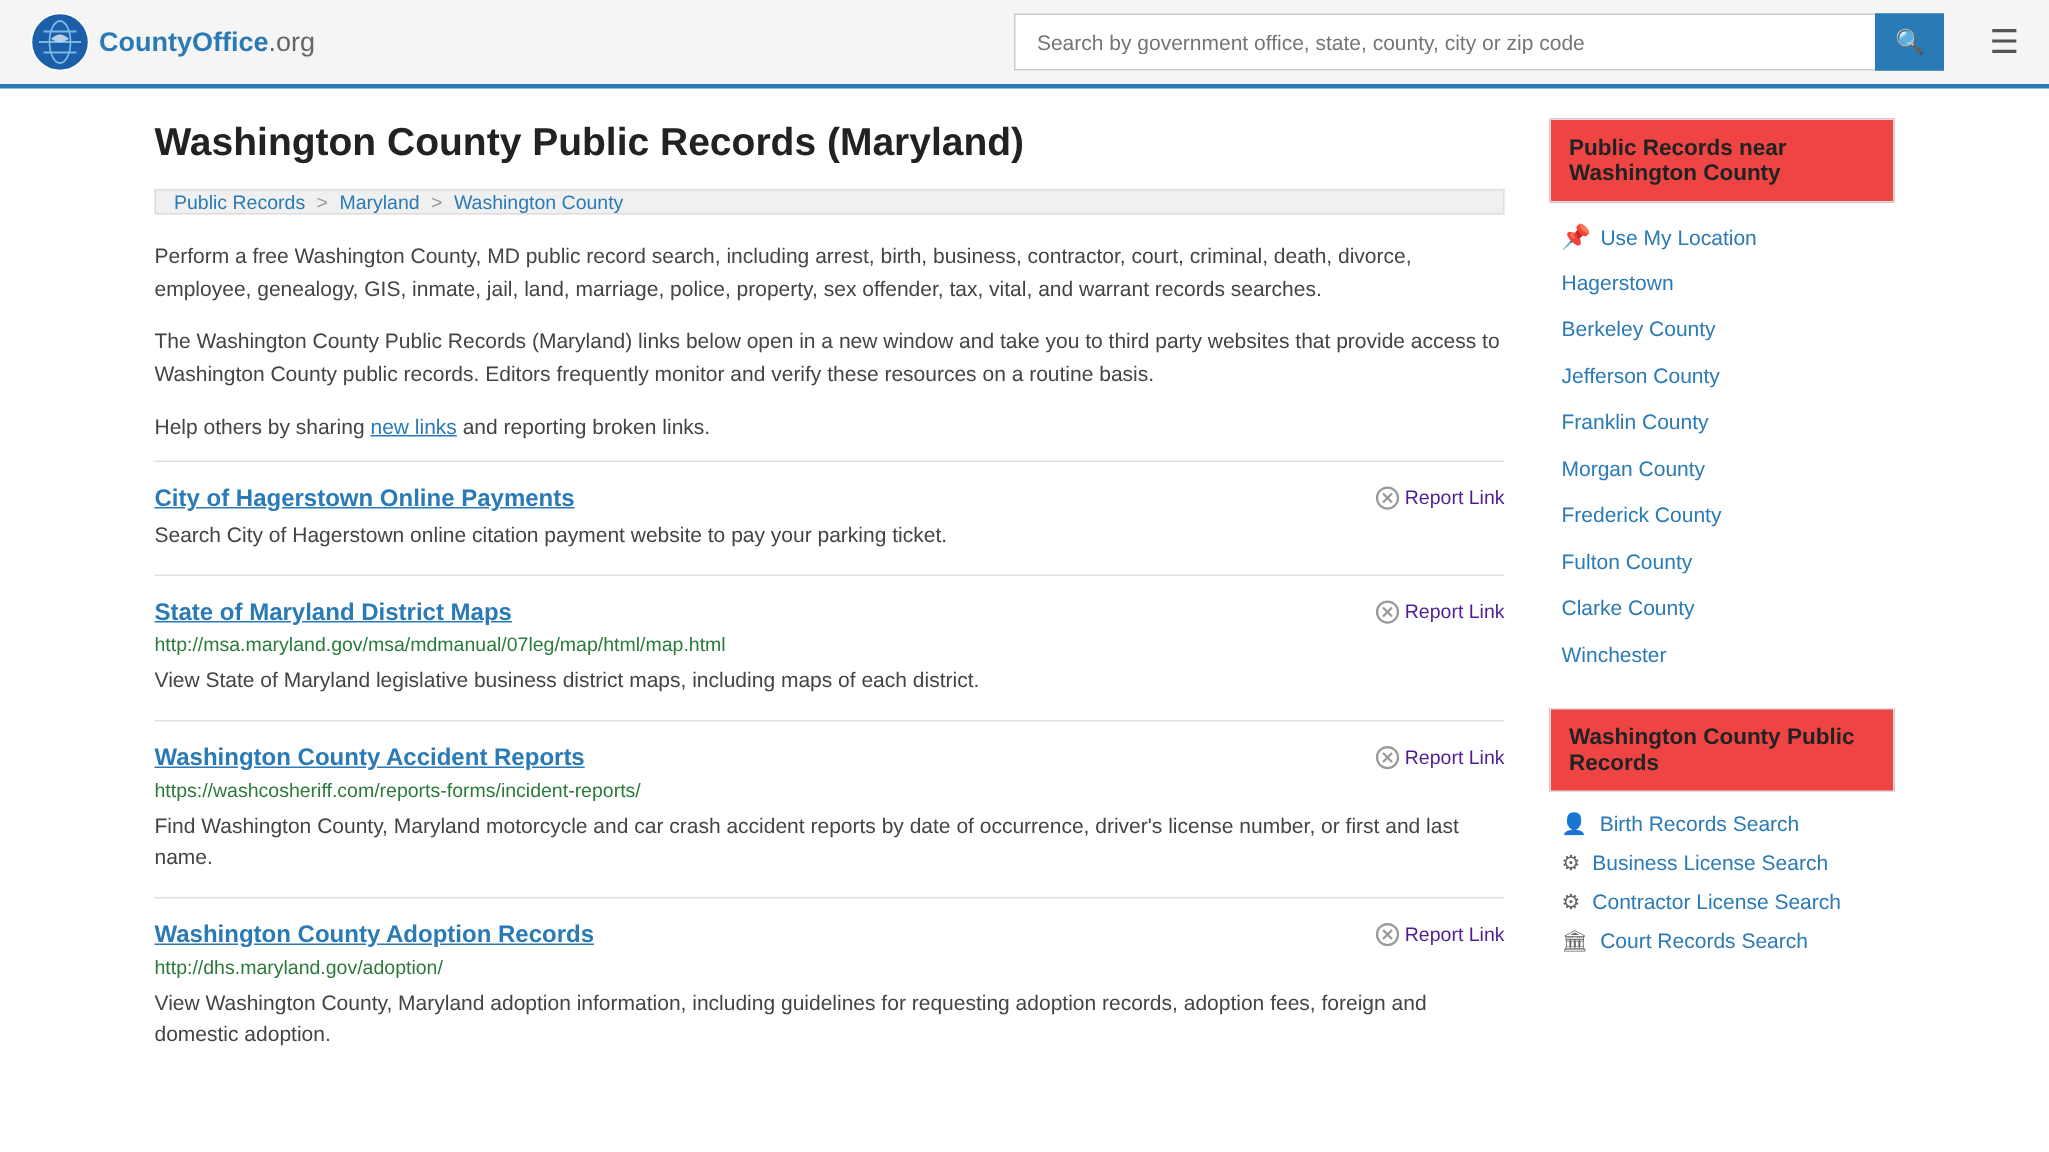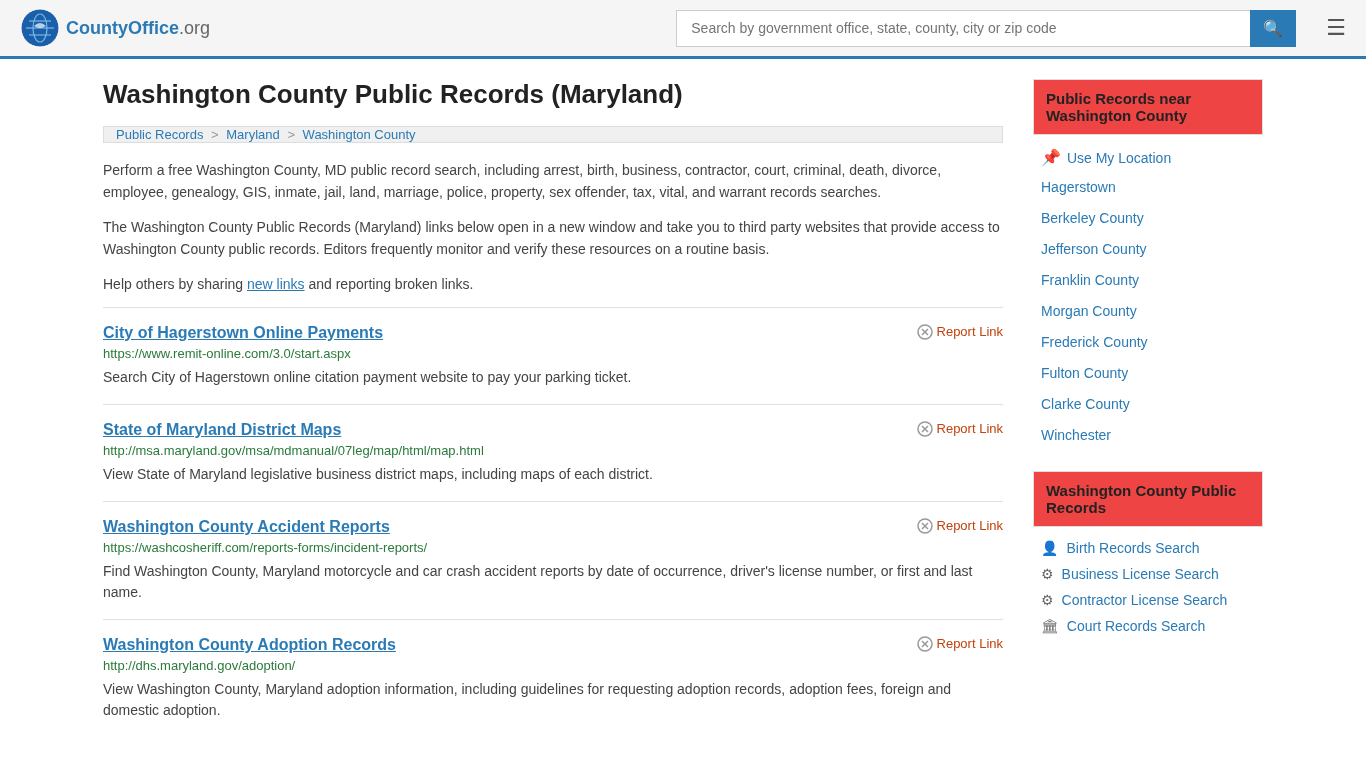--- a/index.html
+++ b/index.html
@@ -113,21 +113,21 @@
       display: inline-block;
       margin-bottom: 4px;
     }
     .record-header {
       display: flex;
       justify-content: space-between;
       align-items: flex-start;
     }
     .report-link {
       font-size: 13px;
-      color: #c2410c;
+      color: #4c1d95;
       cursor: pointer;
       display: flex;
       align-items: center;
       gap: 4px;
       white-space: nowrap;
       margin-left: 10px;
     }
     .record-url {
       color: #2a7a3a;
       font-size: 13px;
@@ -245,21 +245,20 @@
         <a class="record-title" href="#">City of Hagerstown Online Payments</a>
         <span class="report-link">
           <svg width="16" height="16" viewBox="0 0 16 16" style="vertical-align:middle;">
             <circle cx="8" cy="8" r="7" fill="none" stroke="#999" stroke-width="1.5"></circle>
             <line x1="5" y1="5" x2="11" y2="11" stroke="#999" stroke-width="1.5"></line>
             <line x1="11" y1="5" x2="5" y2="11" stroke="#999" stroke-width="1.5"></line>
           </svg>
           Report Link
         </span>
       </div>
-      <div class="record-url">https://www.remit-online.com/3.0/start.aspx</div>
       <div class="record-desc">Search City of Hagerstown online citation payment website to pay your parking ticket.</div>
     </div>
         <div class="record-item">
       <div class="record-header">
         <a class="record-title" href="#">State of Maryland District Maps</a>
         <span class="report-link">
           <svg width="16" height="16" viewBox="0 0 16 16" style="vertical-align:middle;">
             <circle cx="8" cy="8" r="7" fill="none" stroke="#999" stroke-width="1.5"></circle>
             <line x1="5" y1="5" x2="11" y2="11" stroke="#999" stroke-width="1.5"></line>
             <line x1="11" y1="5" x2="5" y2="11" stroke="#999" stroke-width="1.5"></line>

